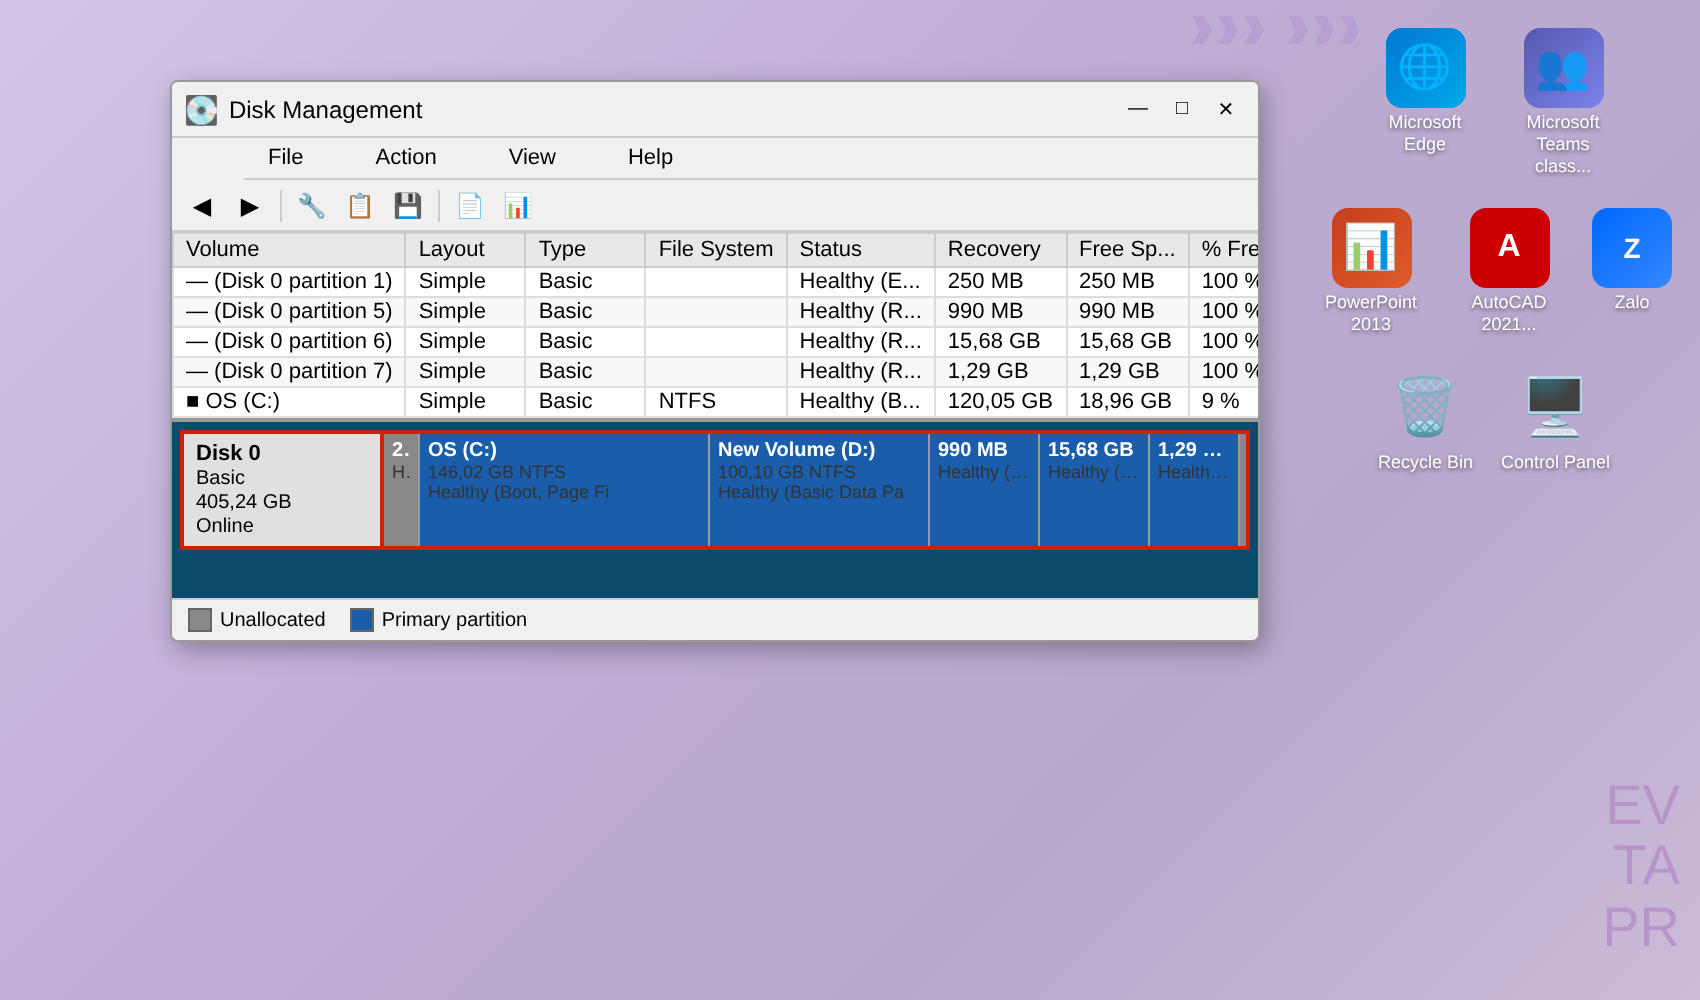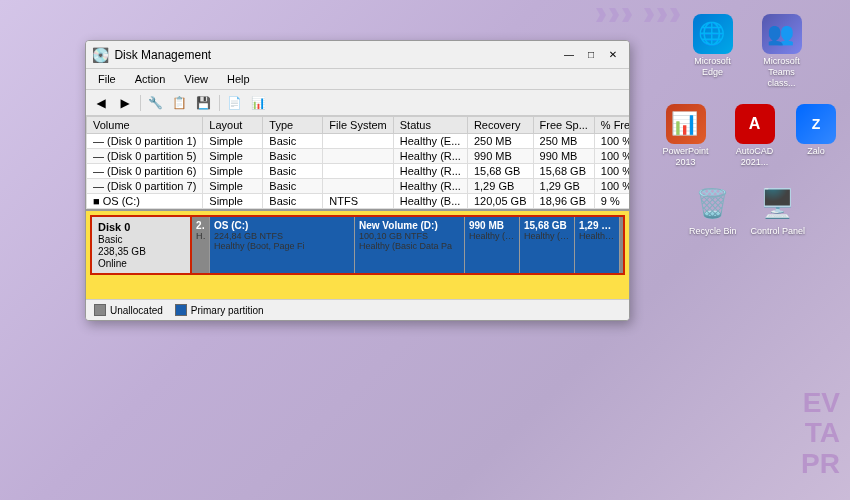--- a/index.html
+++ b/index.html
@@ -80,21 +80,21 @@
       clip-path: polygon(0 0, 60% 0, 100% 50%, 60% 100%, 0 100%, 40% 50%);
     }
 
     
     .bottom-right-text {
       position: absolute;
       bottom: 20px;
       right: 10px;
       color: rgba(180,140,200,0.8);
       font-size: 28px;
-      font-weight: bold;
+      font-weight: normal;
       line-height: 1.1;
       text-align: right;
     }
 
     
     .window {
       position: absolute;
       top: 40px;
       left: 85px;
       width: 545px;
@@ -140,24 +140,25 @@
       font-size: 10px;
       display: flex;
       align-items: center;
       justify-content: center;
       border-radius: 2px;
     }
 
     
     .menu-bar {
       display: flex;
-      gap: 3px;
+      gap: 20px;
       padding: 2px 4px;
       background: #f0f0f0;
       border-bottom: 1px solid #ccc;
+      margin-left: 36px;
     }
     .menu-item {
       padding: 2px 8px;
       cursor: pointer;
       border-radius: 2px;
       font-size: 11px;
     }
 
     
     .toolbar {
@@ -213,21 +214,21 @@
       white-space: nowrap;
       cursor: default;
     }
     tr:nth-child(odd) td { background: #fff; }
     tr:nth-child(even) td { background: #f8f8f8; }
 
     
     .disk-area {
       border-top: 2px solid #999;
       padding: 4px;
-      background: #fde047;
+      background: #0c4a6e;
       min-height: 90px;
     }
     .disk-row {
       display: flex;
       gap: 0;
       margin-bottom: 4px;
       border: 2px solid #cc2200;
     }
     .disk-info {
       width: 100px;
@@ -455,31 +456,31 @@
             </tbody>
         </table>
       </div>
     </div>
 
     <div class="disk-area">
       <div class="disk-row">
         <div class="disk-info">
           <span class="disk-info-name">Disk 0</span>
           <span>Basic</span>
-          <span>238,35 GB</span>
+          <span>405,24 GB</span>
           <span>Online</span>
         </div>
         <div class="disk-partitions">
           <div class="partition part-unalloc">
             <span class="partition-name">250 MB</span>
             <span class="partition-desc">Healthy (</span>
           </div>
           <div class="partition part-os">
             <span class="partition-name">OS (C:)</span>
-            <span class="partition-desc">224,84 GB NTFS</span>
+            <span class="partition-desc">146,02 GB NTFS</span>
             <span class="partition-desc">Healthy (Boot, Page Fi</span>
           </div>
           <div class="partition part-d">
             <span class="partition-name">New Volume (D:)</span>
             <span class="partition-desc">100,10 GB NTFS</span>
             <span class="partition-desc">Healthy (Basic Data Pa</span>
           </div>
           <div class="partition part-r1">
             <span class="partition-name">990 MB</span>
             <span class="partition-desc">Healthy (Re-</span>

